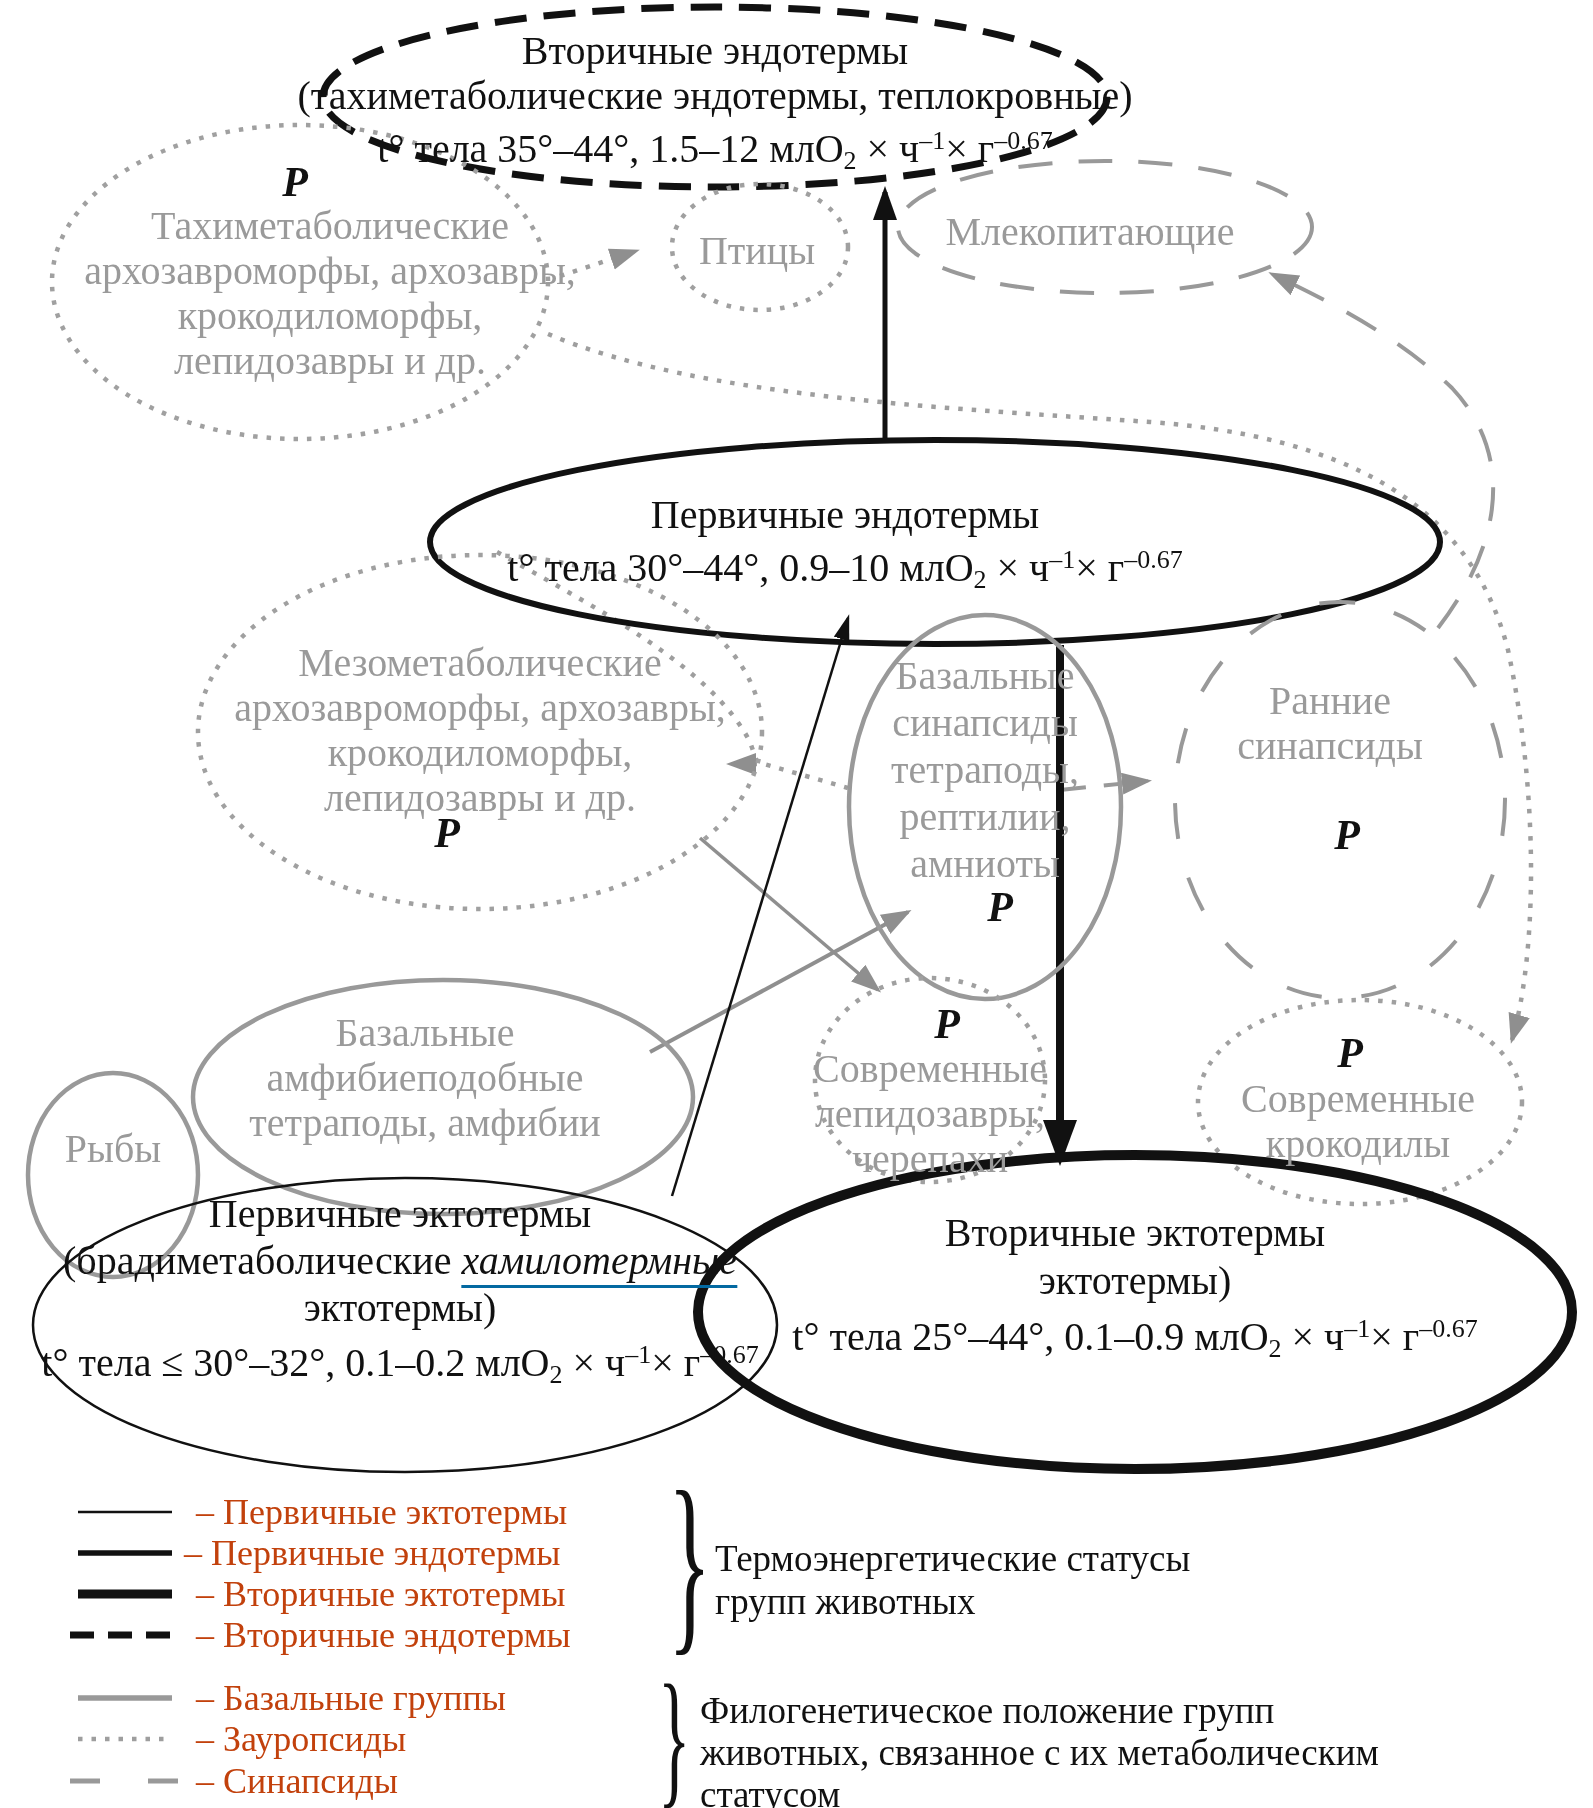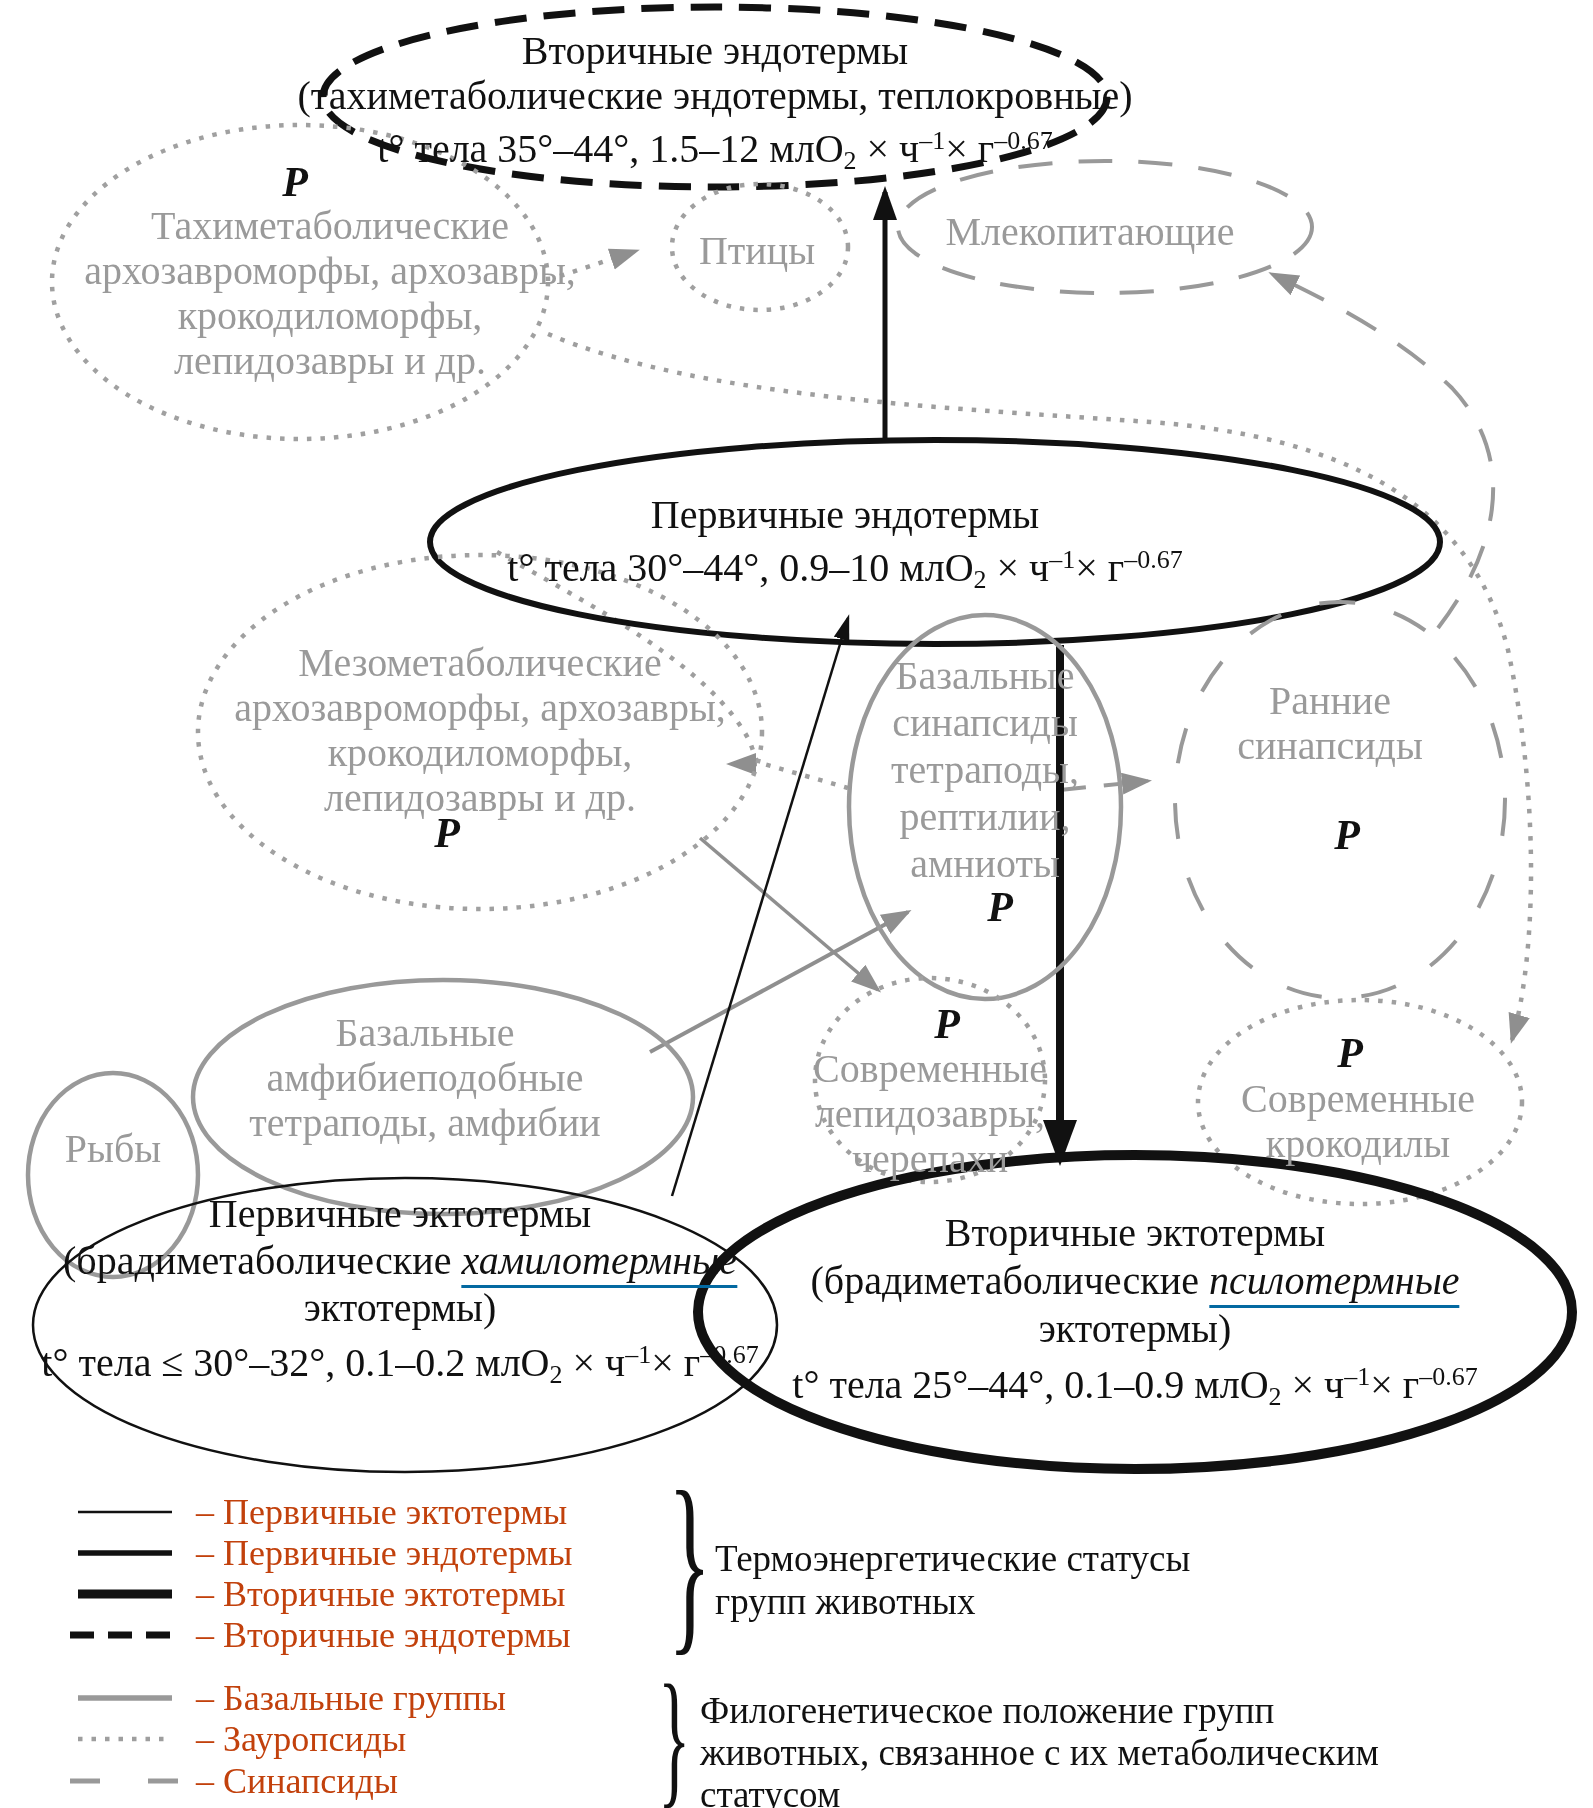--- a/index.html
+++ b/index.html
@@ -173,27 +173,26 @@
   </div>
 
   <span class="p-label" style="left:1350px;top:1053px;">P</span>
   <div class="node gray" style="left:1358px;top:1076px;">
     <div class="nl">Современные</div>
     <div class="nl">крокодилы</div>
   </div>
 
   <div class="node lh48" style="left:1135px;top:1209px;">
     <div class="nl">Вторичные эктотермы</div>
-    <div class="nl"><span>(брадиметаболические </span><span class="it-ul">псилотермные</span></div>
     <div class="nl">эктотермы)</div>
     <div class="nl"><span>t° тела 25°–44°, 0.1–0.9 млО</span><sub>2</sub><span> × ч</span><sup>–1</sup><span>× г</span><sup>–0.67</sup></div>
   </div>
 
   <div class="legend-label" style="left:196px;top:1512px;">– Первичные эктотермы</div>
-  <div class="legend-label" style="left:196px;top:1553px;">– Первичные эндотермы</div>
+  <div class="legend-label" style="left:184px;top:1553px;">– Первичные эндотермы</div>
   <div class="legend-label" style="left:196px;top:1594px;">– Вторичные эктотермы</div>
   <div class="legend-label" style="left:196px;top:1635px;">– Вторичные эндотермы</div>
   <div class="legend-label" style="left:196px;top:1698px;text-align:right;">– Базальные группы</div>
   <div class="legend-label" style="left:196px;top:1739px;">– Зауропсиды</div>
   <div class="legend-label" style="left:196px;top:1781px;">– Синапсиды</div>
 
   <div class="caption-line" style="left:715px;top:1558px;">Термоэнергетические статусы</div>
   <div class="caption-line" style="left:715px;top:1601px;">групп животных</div>
   <div class="caption-line" style="left:700px;top:1710px;">Филогенетическое положение групп</div>
   <div class="caption-line" style="left:700px;top:1752px;">животных, связанное с их метаболическим</div>

